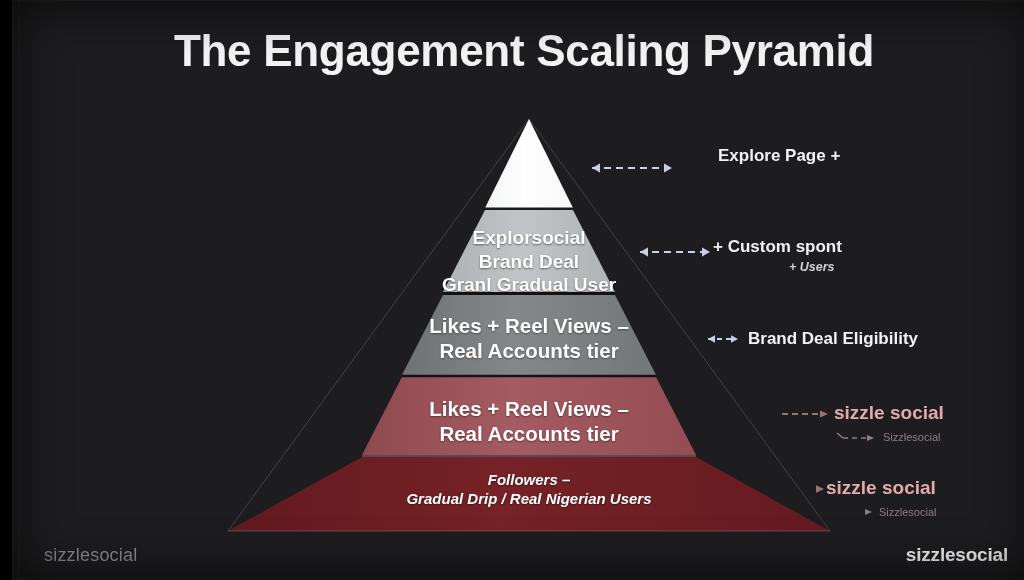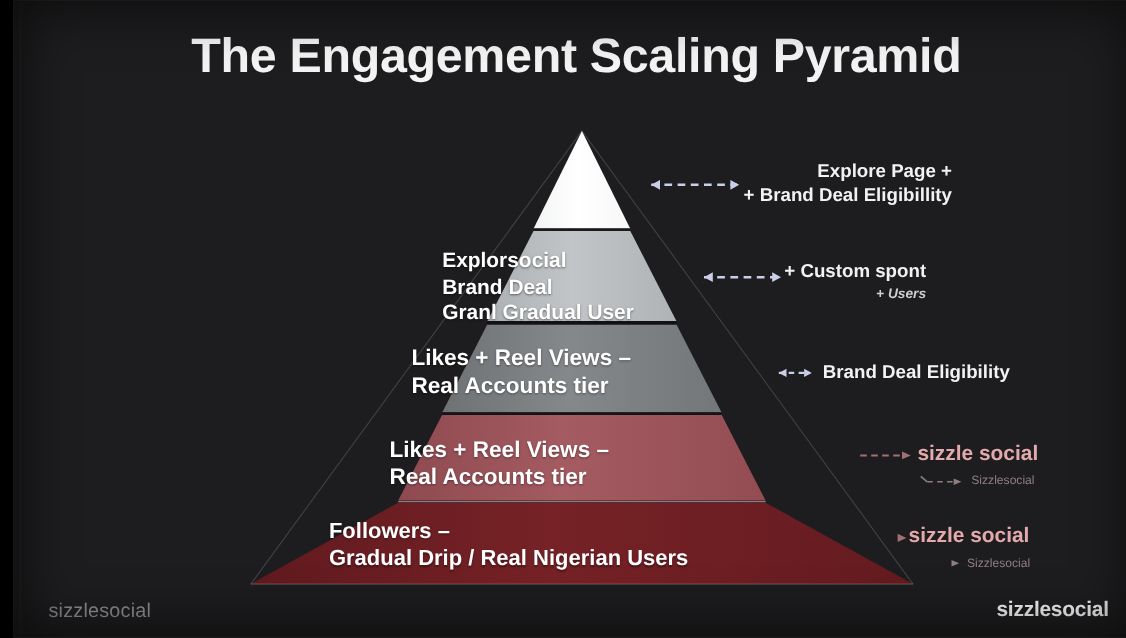--- a/index.html
+++ b/index.html
@@ -63,21 +63,21 @@
     width: 1024px; height: 580px;
     z-index: 5;
   }
   #pyramid-svg {
     position: absolute;
     left: 0; top: 0;
   }
 
   .tier-label {
     position: absolute;
-    text-align: left;
+    text-align: center;
     color: #ffffff;
     font-weight: bold;
     line-height: 1.24;
     z-index: 10;
     text-shadow: 0 1px 2px rgba(0,0,0,0.42);
     pointer-events: none;
   }
   .tier-label.light-bg {
     color: #ffffff;
     text-shadow: 0 1px 2px rgba(0,0,0,0.5);
@@ -214,38 +214,37 @@
   <div class="tier-label" style="left:362px; top:313px; width:310px; font-size:20.5px;">
     <div>Likes + Reel Views –</div>
     <div>Real Accounts tier</div>
   </div>
 
   <div class="tier-label" style="left:342px; top:396px; width:350px; font-size:20.5px;">
     <div>Likes + Reel Views –</div>
     <div>Real Accounts tier</div>
   </div>
 
-  <div class="tier-label" style="left:287px; top:471px; width:480px; font-size:20px;">
+  <div class="tier-label" style="left:277px; top:471px; width:480px; font-size:15px;font-style:italic;">
     <div>Followers –</div>
     <div>Gradual Drip / Real Nigerian Users</div>
   </div>
 
   <div class="annotation" style="left:570px; top:146px;">
     <svg class="arrow-svg" width="98" height="40" viewBox="0 0 98 40">
       <line x1="10" y1="22" x2="88" y2="22" stroke="#c9cfe8" stroke-width="2.2" stroke-dasharray="7 5"></line>
       <polygon points="10,22 18,17.6 18,26.4" fill="#c9cfe8"></polygon>
       <polygon points="90,22 82,17.6 82,26.4" fill="#c9cfe8"></polygon>
     </svg>
     <div class="ann-text-block" style="margin-left:-4px; margin-top:-1px;">
       <div class="ann-main" style="margin-left:42px;text-align:right;">Explore Page +</div>
-      <div class="ann-main">+ Brand Deal Eligibillity</div>
     </div>
   </div>
 
-  <div class="annotation" style="left:618px; top:239px;text-align:right;">
+  <div class="annotation" style="left:618px; top:239px;">
     <svg class="arrow-svg" width="88" height="26" viewBox="0 0 88 26">
       <line x1="10" y1="13" x2="78" y2="13" stroke="#c9cfe8" stroke-width="2.2" stroke-dasharray="7 5"></line>
       <polygon points="10,13 18,8.6 18,17.4" fill="#c9cfe8"></polygon>
       <polygon points="80,13 72,8.6 72,17.4" fill="#c9cfe8"></polygon>
     </svg>
     <div class="ann-text-block" style="margin-left:-5px; margin-top:-3px;">
       <div class="ann-main">+ Custom spont</div>
       <div class="ann-sub" style="margin-left:76px;">+ Users</div>
     </div>
   </div>

